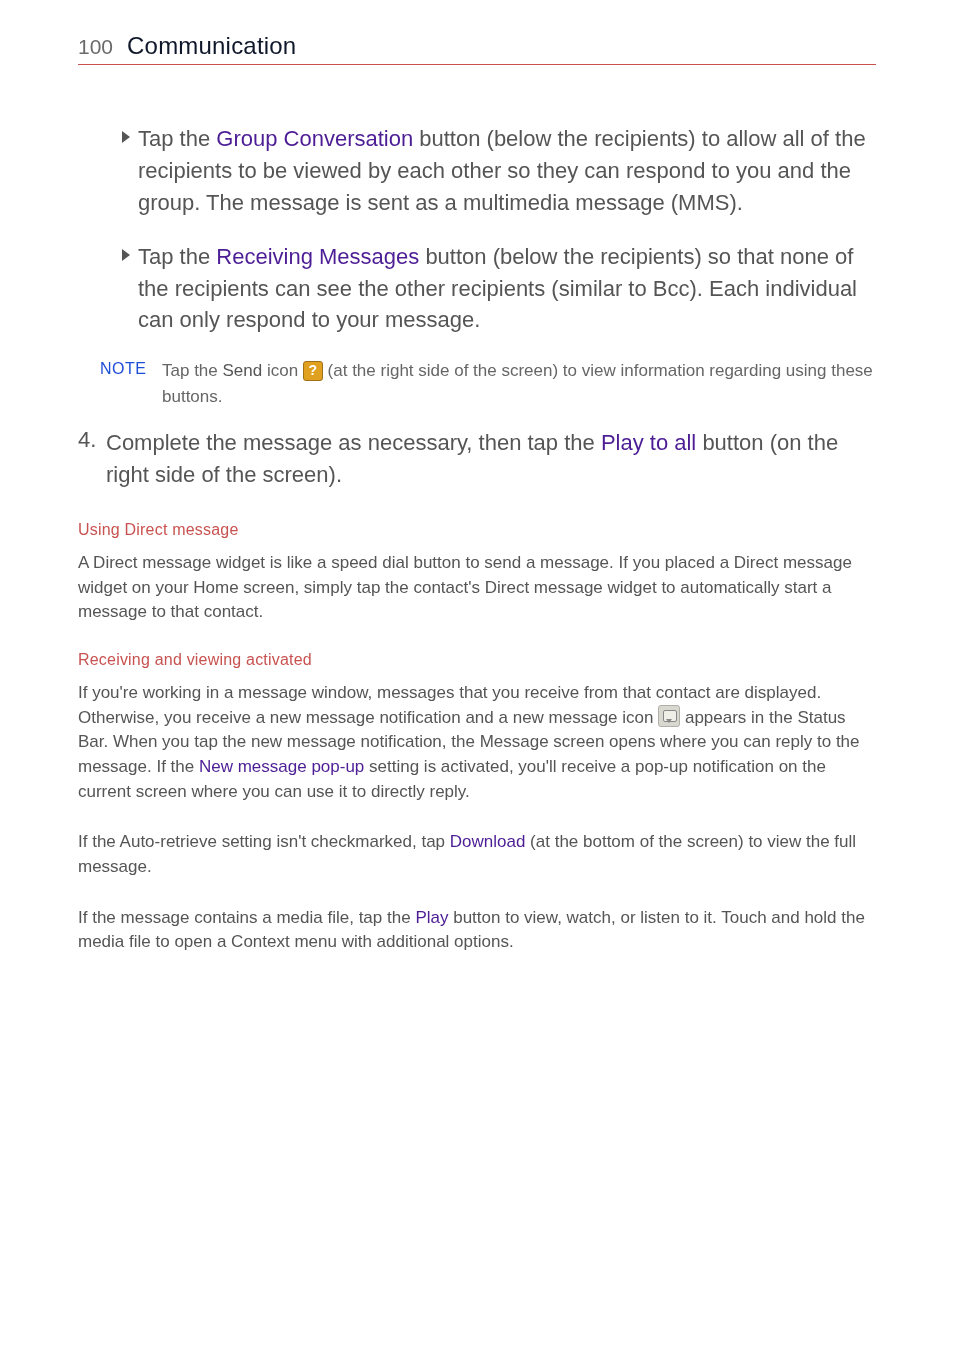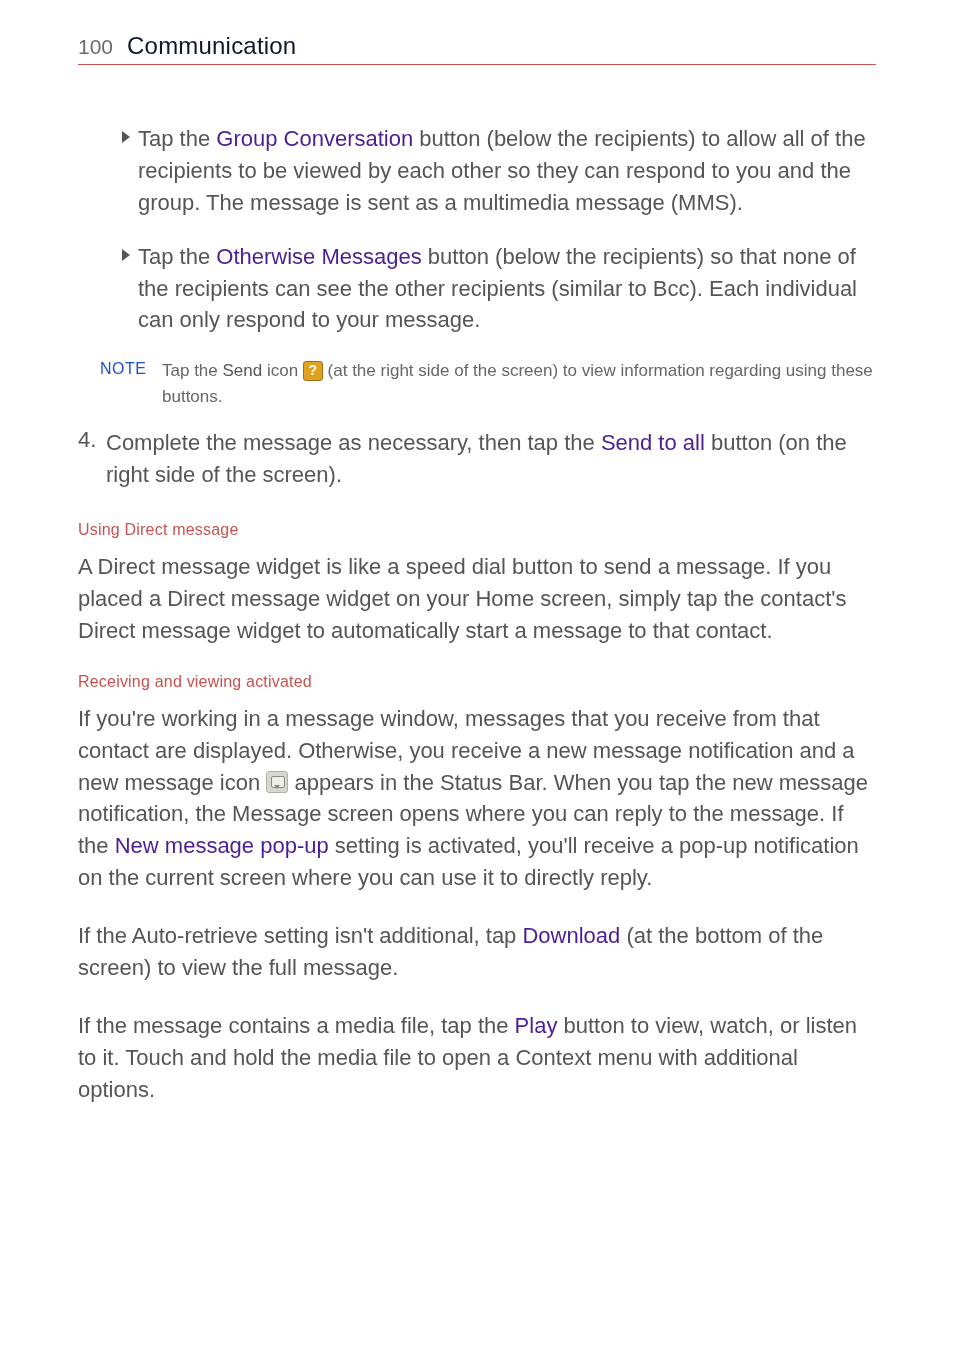--- a/index.html
+++ b/index.html
@@ -102,21 +102,21 @@
     color: #555;
   }
   .section-head {
     color: #c85250;
     font-size: 16px;
     font-weight: 400;
     margin-bottom: 12px;
     letter-spacing: 0.2px;
   }
   .para {
-    font-size: 22px;
+    font-size: 17px;
     line-height: 1.45;
     color: #555;
     font-weight: 300;
     margin-bottom: 26px;
   }
   .msg-icon {
     display: inline-block;
     width: 22px;
     height: 22px;
     background: #d8d8d0;
@@ -167,46 +167,46 @@
   </div>
 </div>
 
 <div class="bullet-row">
   <span class="bullet-arrow">
     <svg viewBox="0 0 8 12">
         <path d="M0 0 L8 6 L0 12 Z" fill="#555"></path>
       </svg>
   </span>
   <div class="body-text">
-    <span>Tap the </span><span class="bold">Otherwise Messages</span><span> button (below the recipients) so that none of the recipients can see the other recipients (similar to Bcc). Each individual can only respond to your message.</span>
+    <span>Tap the </span><span class="bold">Receiving Messages</span><span> button (below the recipients) so that none of the recipients can see the other recipients (similar to Bcc). Each individual can only respond to your message.</span>
   </div>
 </div>
 
 <div class="note-row">
   <span class="note-label">NOTE</span>
   <div class="note-text">
     <span>Tap the </span><span class="note-bold">Send</span><span> icon </span><span class="help-icon"></span><span> (at the right side of the screen) to view information regarding using these buttons.</span>
   </div>
 </div>
 
 <div class="num-item">
   <span class="num-label">4.</span>
   <div class="body-text">
-    <span>Complete the message as necessary, then tap the </span><span class="bold">Send to all</span><span> button (on the right side of the screen).</span>
+    <span>Complete the message as necessary, then tap the </span><span class="bold">Play to all</span><span> button (on the right side of the screen).</span>
   </div>
 </div>
 
 <div class="section-head">Using Direct message</div>
 <div class="para">A Direct message widget is like a speed dial button to send a message. If you placed a Direct message widget on your Home screen, simply tap the contact's Direct message widget to automatically start a message to that contact.</div>
 
 <div class="section-head">Receiving and viewing activated</div>
 
 <div class="para">
   <span>If you're working in a message window, messages that you receive from that contact are displayed. Otherwise, you receive a new message notification and a new message icon </span><span class="msg-icon"></span><span> appears in the Status Bar. When you tap the new message notification, the Message screen opens where you can reply to the message. If the </span><span class="bold">New message pop-up</span><span> setting is activated, you'll receive a pop-up notification on the current screen where you can use it to directly reply.</span>
 </div>
 
 <div class="para">
-  <span>If the Auto-retrieve setting isn't additional, tap </span><span class="bold">Download</span><span> (at the bottom of the screen) to view the full message.</span>
+  <span>If the Auto-retrieve setting isn't checkmarked, tap </span><span class="bold">Download</span><span> (at the bottom of the screen) to view the full message.</span>
 </div>
 
 <div class="para">
   <span>If the message contains a media file, tap the </span><span class="bold">Play</span><span> button to view, watch, or listen to it. Touch and hold the media file to open a Context menu with additional options.</span>
 </div>
 
 </body></html>

